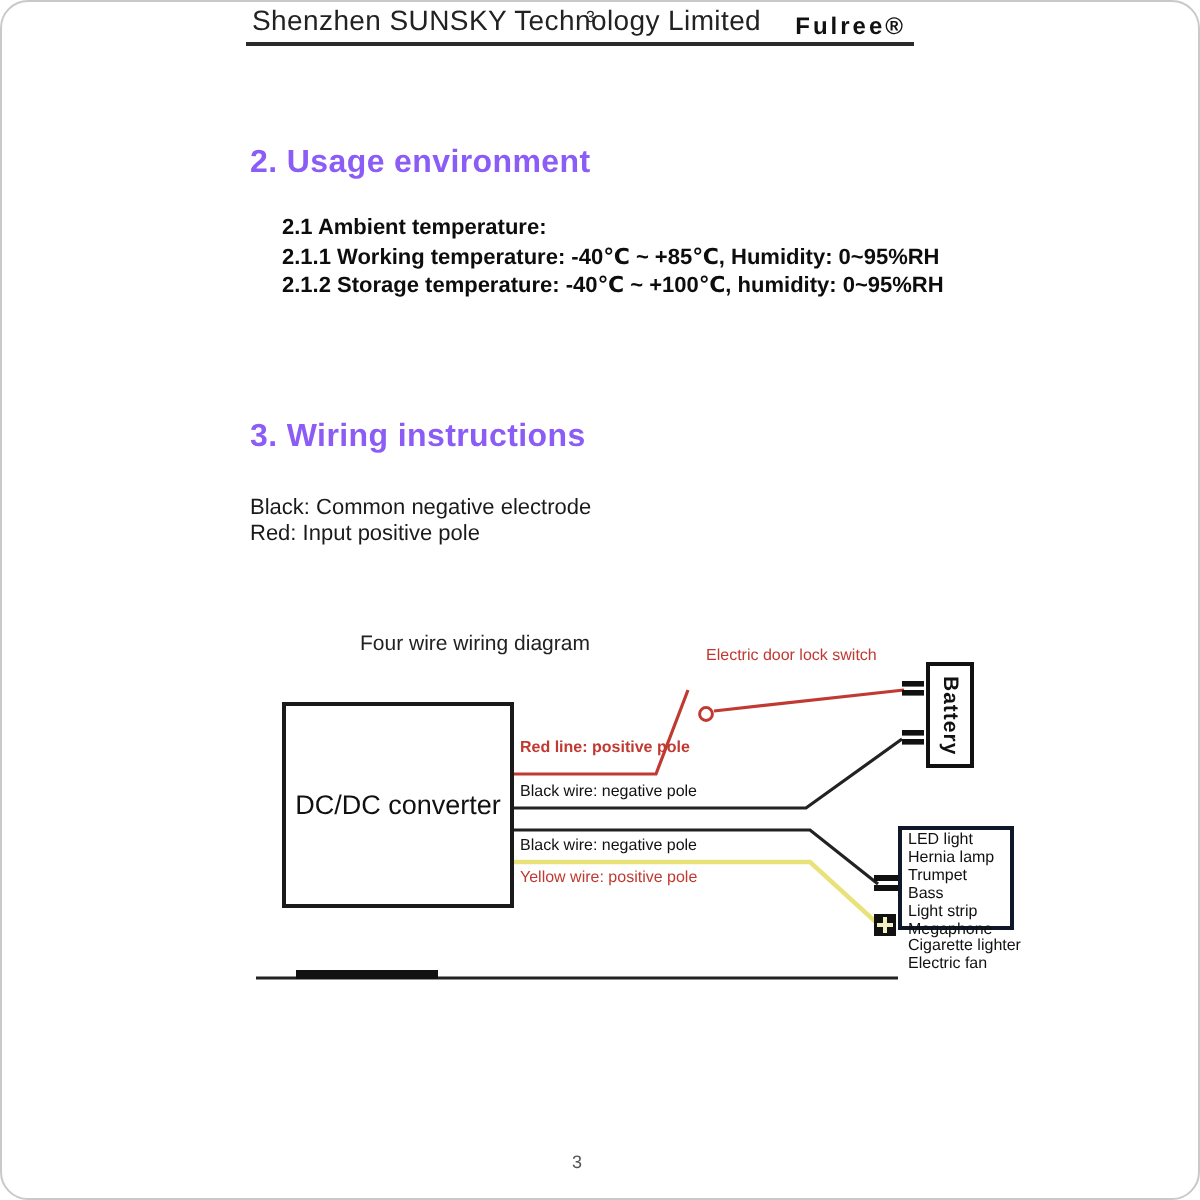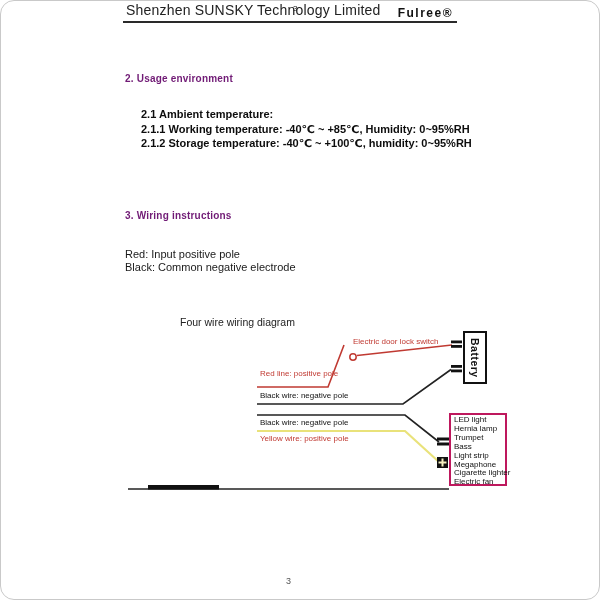--- a/index.html
+++ b/index.html
@@ -8,43 +8,43 @@
     position:relative;width:598px;height:598px;background:#fff;
     border:1px solid #c9c9c9;border-radius:14px;overflow:hidden;
   }
   .abs{position:absolute;}
   
   .hdr-company{left:125px;top:1px;font-size:14px;color:#222;letter-spacing:.2px;}
   .hdr-sup{left:292px;top:3px;font-size:8px;color:#222;}
   .hdr-brand{top:5px;right:146px;font-size:12px;font-weight:bold;letter-spacing:1.5px;color:#111;}
   .hdr-rule{left:122px;top:20px;width:334px;height:2px;background:#2a2a2a;}
   
-  .h2{left:124px;font-size:10px;font-weight:bold;color:#701a75;letter-spacing:.2px;}
+  .h2{left:124px;font-size:16px;font-weight:bold;color:#8b5cf6;letter-spacing:.2px;}
   .s2-lines{left:124px;top:106px;font-size:11px;font-weight:bold;line-height:14.5px;color:#0d0d0d;margin-left:16px;}
   .s3-lines{left:124px;top:247px;font-size:11px;font-weight:normal;line-height:13px;color:#1a1a1a;}
   
   .diag-title{left:151px;top:315px;font-size:10.5px;color:#222;padding-left:28px;}
   .converter{
     left:140px;top:350px;width:112px;height:99px;border:2px solid #1a1a1a;background:#fff;
     display:flex;align-items:center;justify-content:center;font-size:13.5px;color:#111;
   }
   .battery{
     left:462px;top:330px;width:20px;height:49px;border:2px solid #111;background:#fff;
     display:flex;align-items:center;justify-content:center;
   }
   .battery span{writing-mode:vertical-rl;font-size:10.5px;font-weight:bold;letter-spacing:.5px;color:#111;}
   .loads{
-    left:448px;top:412px;width:58px;height:73px;border:2px solid #be185d;background:#fff;
+    left:448px;top:412px;width:58px;height:52px;border:2px solid #0f172a;background:#fff;
     padding:1px 16px 0 3px;box-sizing:border-box;
   }
   .loads div{font-size:8px;line-height:8.9px;color:#111;white-space:nowrap;}
   .wlabel{font-size:8px;white-space:nowrap;}
   .red-txt{color:var(--red,#c03a32);}
   .blk-txt{color:#111;}
-  .switch-label{left:352px;top:336px;font-size:8px;color:var(--red,#c03a32);white-space:nowrap;}
+  .switch-label{left:352px;top:322px;font-size:8px;color:var(--red,#c03a32);white-space:nowrap;}
   .footer-num{left:285px;top:575px;font-size:9px;color:#555;}
   svg{position:absolute;left:0;top:0;}
 </style>
 </head>
 <body>
 
 <div class="page">
 
   <div class="abs hdr-company">Shenzhen SUNSKY Technology Limited</div>
   <div class="abs hdr-sup">3</div>
@@ -53,22 +53,22 @@
 
   <div class="abs h2" style="top:72px;">2. Usage environment</div>
   <div class="abs s2-lines">
     <div>2.1 Ambient temperature:</div>
     <div>2.1.1 Working temperature: -40℃ ~ +85℃, Humidity: 0~95%RH</div>
     <div>2.1.2 Storage temperature: -40℃ ~ +100℃, humidity: 0~95%RH</div>
   </div>
 
   <div class="abs h2" style="top:209px;">3. Wiring instructions</div>
   <div class="abs s3-lines">
+    <div>Black: Common negative electrode</div>
     <div>Red: Input positive pole</div>
-    <div>Black: Common negative electrode</div>
   </div>
 
   <svg width="598" height="598" viewBox="0 0 598 598">
 
     <path d="M256 386 H327 L343 344" fill="none" stroke="var(--red,#c03a32)" stroke-width="1.6"></path>
 
     <circle cx="352" cy="356" r="3.2" fill="#fff" stroke="var(--red,#c03a32)" stroke-width="1.5"></circle>
 
     <path d="M356 354.5 L451 344" fill="none" stroke="var(--red,#c03a32)" stroke-width="1.6"></path>
 
@@ -94,37 +94,40 @@
       <rect x="437.5" y="460.5" width="8" height="2" fill="#f5f0c0"></rect>
       <rect x="440.5" y="457.5" width="2" height="8" fill="#f5f0c0"></rect>
     </g>
 
     <path d="M127 488 H448" fill="none" stroke="var(--wireblack,#222)" stroke-width="1.6"></path>
     <rect x="147" y="484" width="71" height="4.5" fill="#111"></rect>
   </svg>
 
   <div class="abs diag-title">Four wire wiring diagram</div>
 
+  <div class="abs converter">
+    <span>DC/DC converter</span>
+  </div>
 
   <div class="abs battery">
     <span>Battery</span>
   </div>
 
   <div class="abs loads">
     <div>LED light</div>
     <div>Hernia lamp</div>
     <div>Trumpet</div>
     <div>Bass</div>
     <div>Light strip</div>
     <div>Megaphone</div>
     <div>Cigarette lighter</div>
     <div>Electric fan</div>
   </div>
 
   <div class="abs switch-label">Electric door lock switch</div>
 
-  <div class="abs wlabel red-txt" style="left:259px;top:368px;">Red line: positive pole</div>
+  <div class="abs wlabel red-txt" style="left:259px;top:368px;font-weight:bold;">Red line: positive pole</div>
   <div class="abs wlabel blk-txt" style="left:259px;top:390px;">Black wire: negative pole</div>
   <div class="abs wlabel blk-txt" style="left:259px;top:416.5px;">Black wire: negative pole</div>
   <div class="abs wlabel red-txt" style="left:259px;top:432.5px;">Yellow wire: positive pole</div>
 
   <div class="abs footer-num">3</div>
 </div>
 
 </body></html>

